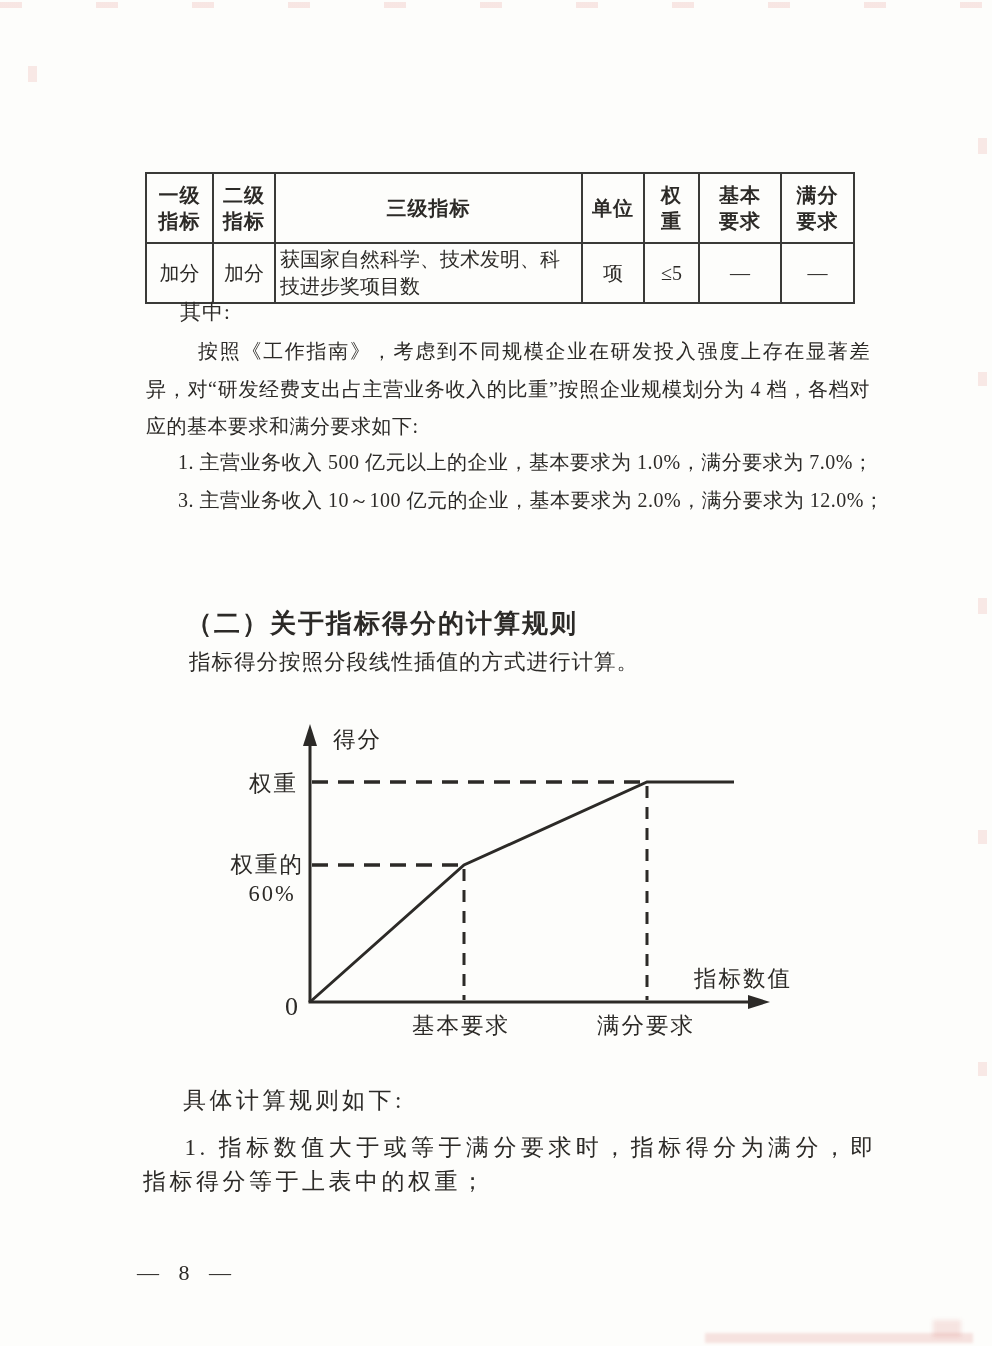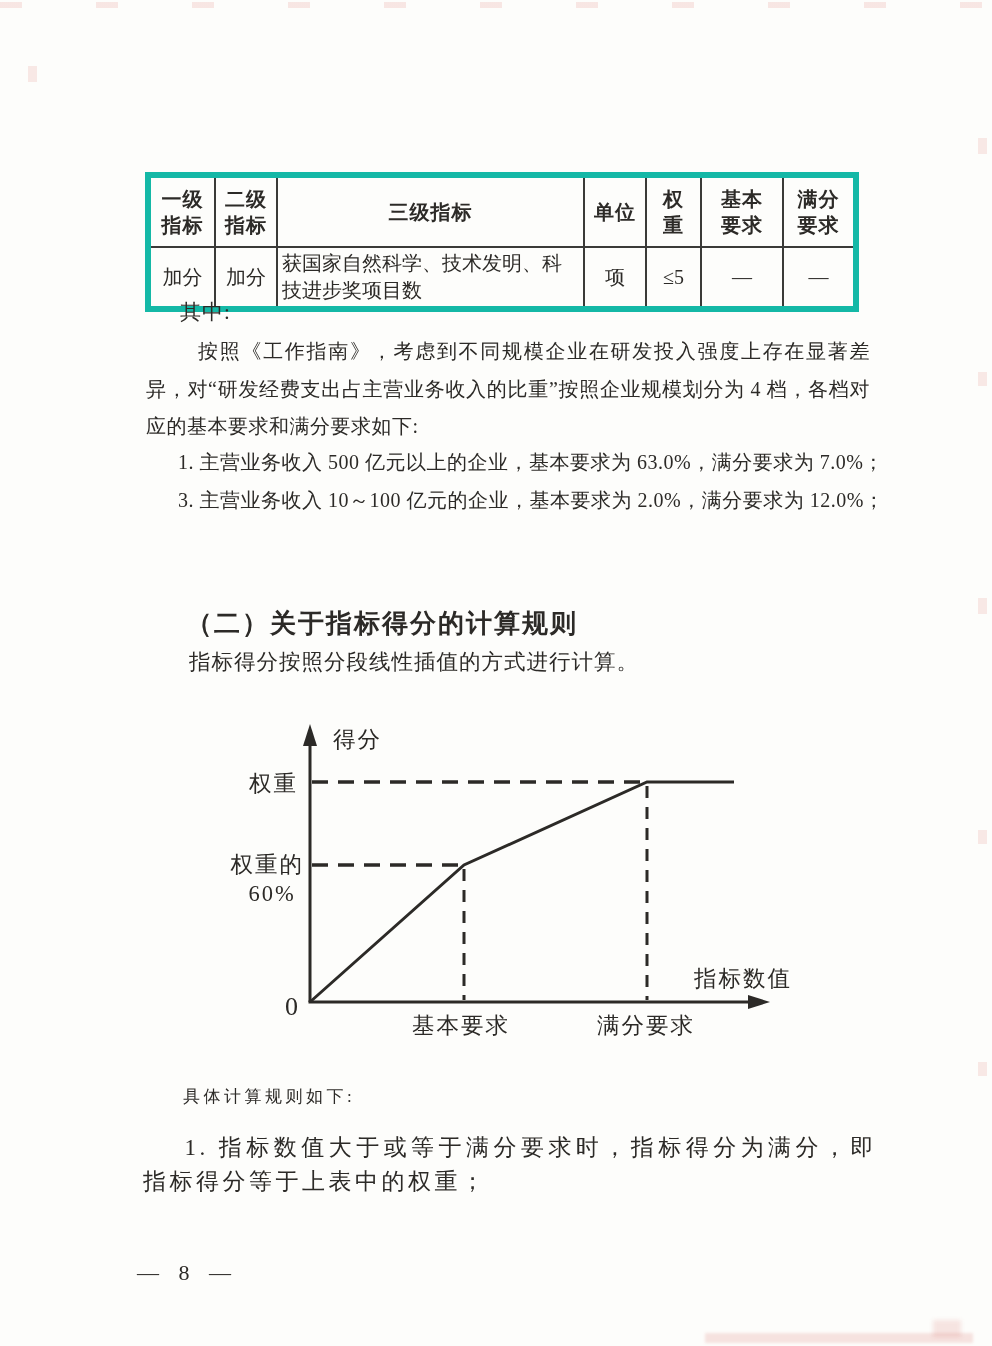--- a/index.html
+++ b/index.html
@@ -17,21 +17,21 @@
   .tbl{
     position:absolute;left:145px;top:172px;width:708px;
     border-collapse:collapse;table-layout:fixed;
     font-size:20px;
   }
   .tbl th,.tbl td{
     border:2px solid #3a3a38;
     text-align:center;vertical-align:middle;
     padding:2px 4px;
   }
-  .tbl{border:6px solid #14b8a6;}
+  .tbl{border:1px solid #14b8a6;}
   .tbl th{
     font-weight:bold;height:64px;line-height:26px;
     white-space:pre-line;letter-spacing:1px;
   }
   .tbl td{height:48px;line-height:27px;}
   .tbl td.l{text-align:left;padding-right:6px;}
 
   
   .among{
     position:absolute;left:180px;top:298px;
@@ -49,21 +49,21 @@
   .heading{
     position:absolute;left:172px;top:592px;margin:14px;
     font-size:26px;font-weight:bold;letter-spacing:2px;
   }
   .intro{
     position:absolute;left:185px;top:643px;margin:4px;
     font-size:21.5px;letter-spacing:1px;
   }
   .rules-intro{
     position:absolute;left:183px;top:1085px;
-    font-size:17px;letter-spacing:3.5px;
+    font-size:23px;letter-spacing:3.5px;
   }
   .rule1{
     position:absolute;left:143px;top:1131px;width:734px;margin:0;
     font-size:23px;line-height:34px;letter-spacing:3.5px;
     text-align:justify;text-indent:1.8em;
   }
   .pageno{
     position:absolute;left:137px;top:1260px;
     font-size:22px;letter-spacing:7px;
   }
@@ -147,21 +147,21 @@
         <td>—</td>
       </tr>
     </tbody>
   </table>
 
   <div class="among">其中:</div>
 
   <p class="para">按照《工作指南》，考虑到不同规模企业在研发投入强度上存在显著差异，对“研发经费支出占主营业务收入的比重”按照企业规模划分为 4 档，各档对应的基本要求和满分要求如下:</p>
 
   <div class="list">
-    <div class="li">1.  主营业务收入 500 亿元以上的企业，基本要求为 63.0%，满分要求为 7.0%；</div>
+    <div class="li">1.  主营业务收入 500 亿元以上的企业，基本要求为 1.0%，满分要求为 7.0%；</div>
     <div class="li">3.  主营业务收入 10～100 亿元的企业，基本要求为 2.0%，满分要求为 12.0%；</div>
   </div>
 
   <h2 class="heading">（二）关于指标得分的计算规则</h2>
 
   <p class="intro">指标得分按照分段线性插值的方式进行计算。</p>
 
   <svg class="chart" width="570" height="350" viewBox="230 700 570 350" xmlns="http://www.w3.org/2000/svg">
 
     <line class="ax" x1="310" y1="1002" x2="310" y2="738"></line>

